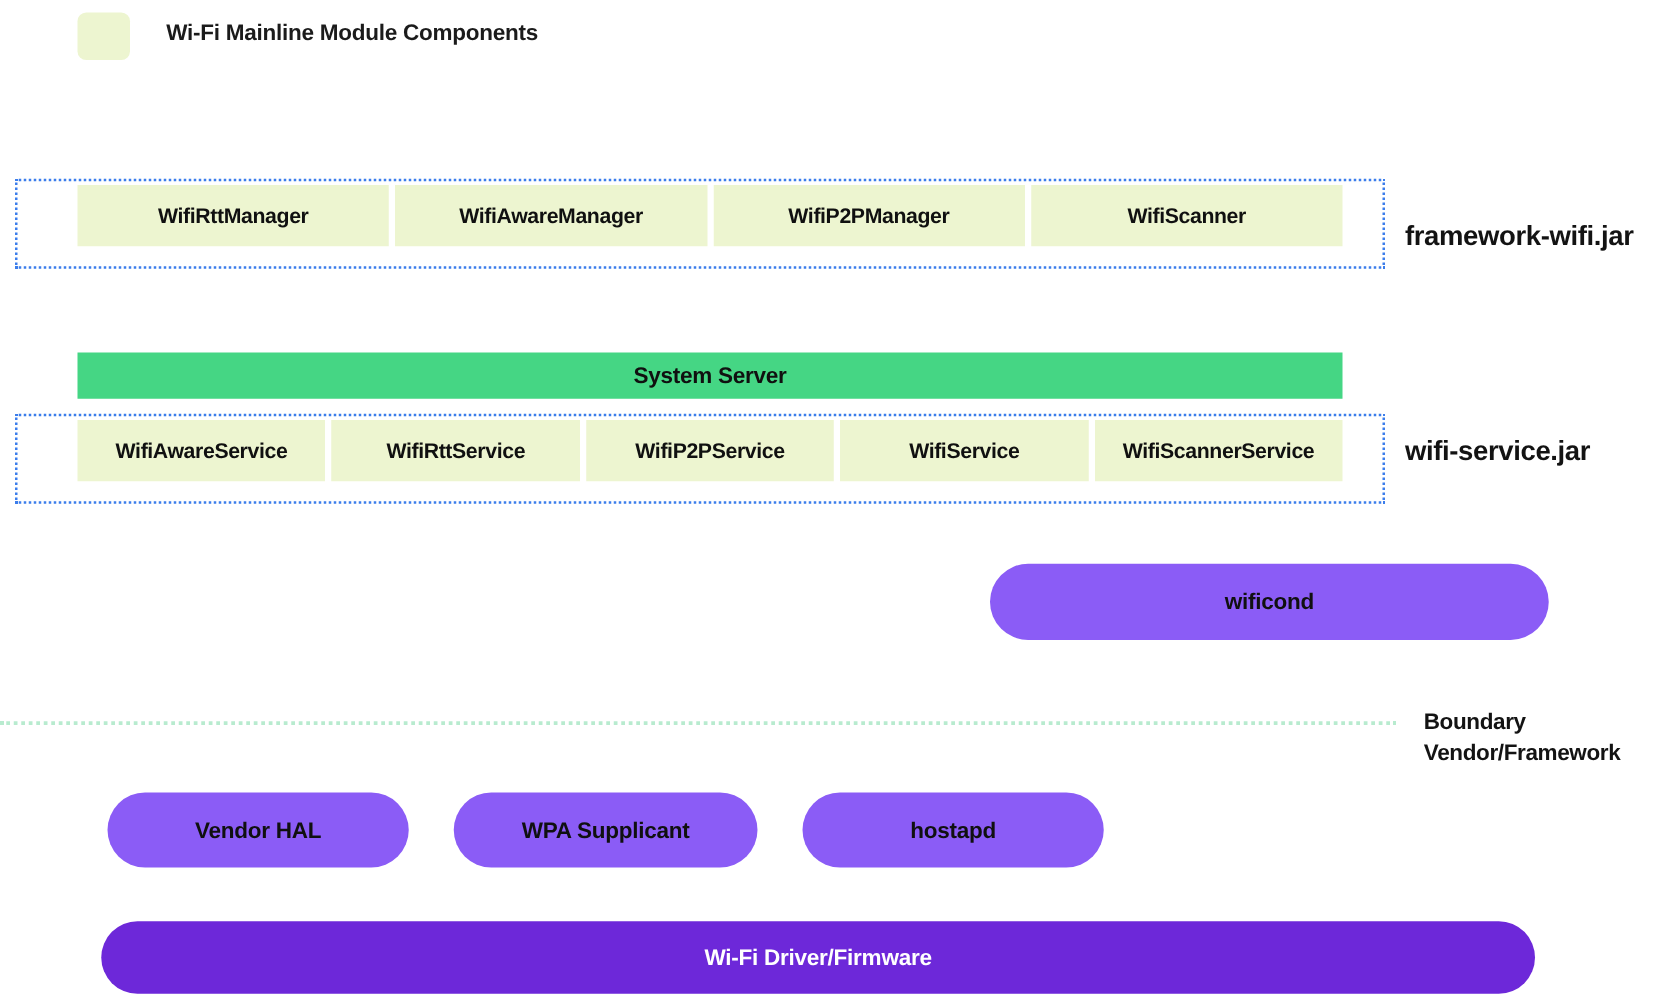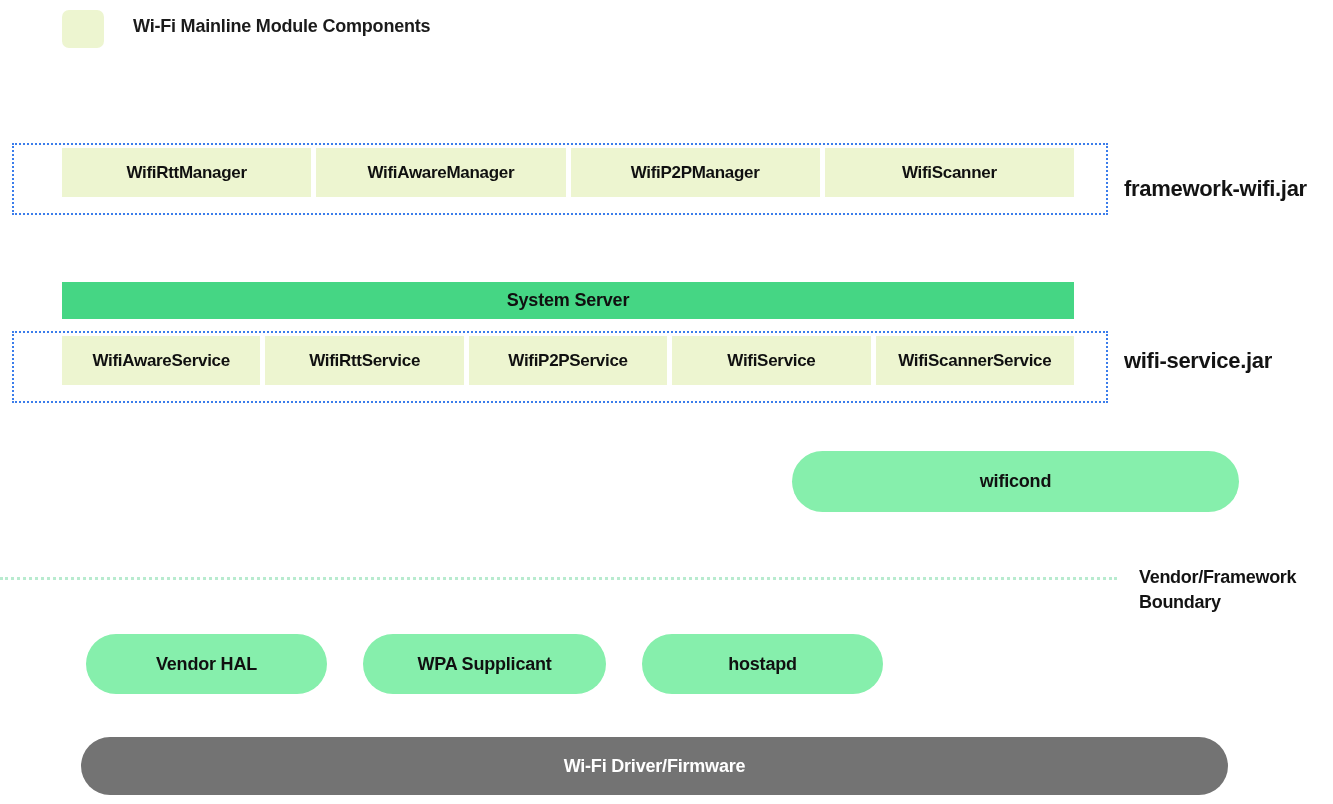--- a/index.html
+++ b/index.html
@@ -108,22 +108,22 @@
     position: absolute;
     border-radius: 999px;
     display: flex;
     align-items: center;
     justify-content: center;
     font-size: 18px;
     font-weight: bold;
     letter-spacing: -0.2px;
     white-space: nowrap;
   }
-  .pill.green { background: #86efac; color: #101010; }
-  .pill.blue  { background: #737373; color: #ffffff; }
+  .pill.green { background: #8b5cf6; color: #101010; }
+  .pill.blue  { background: #6d28d9; color: #ffffff; }
 
   #pill-wificond { left: 792px; top: 451px; width: 447px; height: 61px; }
   #pill-vendorhal{ left: 86px;  top: 634px; width: 241px; height: 60px; }
   #pill-wpa      { left: 363px; top: 634px; width: 243px; height: 60px; }
   #pill-hostapd  { left: 642px; top: 634px; width: 241px; height: 60px; }
   #pill-driver   { left: 81px;  top: 737px; width: 1147px; height: 58px; }
 
   
   #boundary-line {
     position: absolute;
@@ -176,22 +176,22 @@
     <div class="cell">WifiService</div>
     <div class="cell">WifiScannerService</div>
   </div>
 
   <div class="jar-label" id="jar-service-label">wifi-service.jar</div>
 
   <div class="pill green" id="pill-wificond">wificond</div>
 
   <div id="boundary-line"></div>
   <div id="boundary-label">
+    <div>Boundary</div>
     <div>Vendor/Framework</div>
-    <div>Boundary</div>
   </div>
 
   <div class="pill green" id="pill-vendorhal">Vendor HAL</div>
   <div class="pill green" id="pill-wpa">WPA Supplicant</div>
   <div class="pill green" id="pill-hostapd">hostapd</div>
 
   <div class="pill blue" id="pill-driver">Wi-Fi Driver/Firmware</div>
 
 </div>
 

